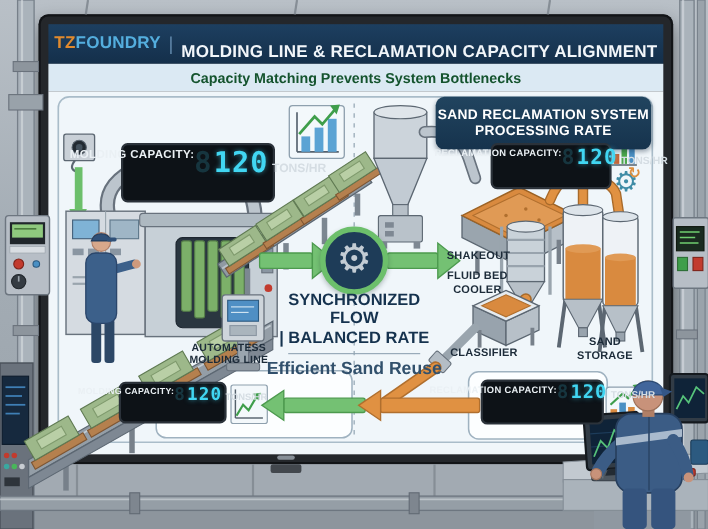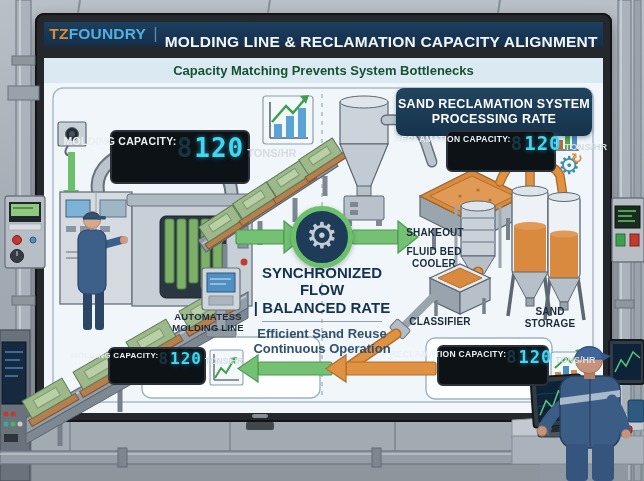--- a/index.html
+++ b/index.html
@@ -4,21 +4,21 @@
 <style>
   html,body{margin:0;padding:0;background:#7e868e;}
   .stage{position:relative;width:644px;height:481px;overflow:hidden;
          background:linear-gradient(180deg,#b9c0c7 0%,#a4adb5 45%,#99a2aa 100%);
          font-family:"Liberation Sans",sans-serif;}
   .abs{position:absolute;}
   
   .screen-frame{left:35px;top:13px;width:577px;height:409px;background:#24272b;border-radius:9px;
       box-shadow:0 7px 16px rgba(0,0,0,.4), inset 0 0 0 2px #121417;z-index:1;}
   .frame-notch{left:252px;top:414px;width:16px;height:4px;background:#868e96;border-radius:2px;z-index:2;}
-  .screen-header{left:44px;top:22px;width:559px;height:24px;background:linear-gradient(#1d3f60,#142f4a);
+  .screen-header{left:44px;top:22px;width:559px;height:36px;background:linear-gradient(#1d3f60,#142f4a);
       display:flex;align-items:center;justify-content:center;z-index:2;white-space:nowrap;
       font-weight:bold;font-size:15.5px;letter-spacing:.2px;}
   .brand-tz{color:#e08a2e;}
   .brand-foundry{color:#54aede;}
   .title-sep{color:#5f87aa;font-weight:400;font-size:17px;margin:0 7px;}
   .title-main{color:#f2f6fa;margin-top:16px;}
   .screen-subtitle{left:44px;top:58px;width:559px;height:25px;background:#dbe9f3;color:#14532d;
       display:flex;align-items:center;justify-content:center;font-weight:bold;font-size:13px;z-index:2;}
   .screen-content{left:44px;top:83px;width:559px;height:330px;background:#f0f6fa;z-index:2;}
   .illus{left:0;top:0;width:644px;height:481px;z-index:3;pointer-events:none;}
@@ -36,21 +36,21 @@
   .digits{font-family:"DejaVu Sans Mono",monospace;font-weight:bold;color:#41d6f2;
       text-shadow:0 0 5px rgba(65,214,242,.55);letter-spacing:1px;line-height:1;}
   .ghost{font-family:"DejaVu Sans Mono",monospace;font-weight:bold;color:#41d6f2;opacity:.18;
       letter-spacing:0;margin-right:-1px;line-height:1;}
   .unit{color:#d5dde3;font-weight:bold;}
   
   .eq-label{font-weight:bold;color:#1c2b39;text-align:center;line-height:1.2;letter-spacing:.2px;}
   
   .flow-text{font-weight:bold;color:#15324e;text-align:center;font-size:15px;line-height:1.15;}
   .flow-div{border:none;border-top:1.5px solid #8fa3b3;width:120px;margin:5px auto 4px auto;}
-  .flow-note{font-weight:bold;color:#31506c;text-align:center;font-size:13px;line-height:1.2;}
+  .flow-note{font-weight:bold;color:#31506c;text-align:center;font-size:16px;line-height:1.2;}
   
   .gear-emblem{left:291px;top:206px;width:62px;height:62px;border-radius:50%;
       background:#1e3c58;border:5px solid #6cbf6b;box-sizing:border-box;
       display:flex;align-items:center;justify-content:center;z-index:4;
       box-shadow:0 2px 5px rgba(20,50,40,.3);}
   .gear-emblem span{font-family:"DejaVu Sans",sans-serif;font-size:36px;color:#c3ccd4;line-height:1;margin-top:-3px;}
   .recycle-icon{left:556px;top:151px;width:30px;height:32px;z-index:4;}
   .recycle-icon .g1{position:absolute;left:2px;top:2px;font-family:"DejaVu Sans",sans-serif;font-size:25px;color:#3f8ca6;line-height:1;}
   .recycle-icon .g2{position:absolute;left:15px;top:0px;font-family:"DejaVu Sans",sans-serif;font-size:14px;color:#df8f3e;font-weight:bold;line-height:1;}
 </style>
@@ -480,21 +480,20 @@
   <div class="abs recycle-icon">
     <span class="g1">⚙</span>
     <span class="g2">↻</span>
   </div>
 
   <div class="abs ov" style="left:240px;top:264px;width:164px;">
     <div class="flow-text">SYNCHRONIZED FLOW</div>
     <div class="flow-text">| BALANCED RATE</div>
     <hr class="flow-div">
     <div class="flow-note">Efficient Sand Reuse</div>
-    <div class="flow-note">Continuous Operation</div>
   </div>
 
   <div class="abs ov eq-label" style="left:396px;top:227px;width:78px;font-size:10px;">SHAKEOUT</div>
   <div class="abs ov eq-label" style="left:394px;top:246px;width:80px;font-size:10px;">
     <div>FLUID BED</div>
     <div>COOLER</div>
   </div>
   <div class="abs ov eq-label" style="left:400px;top:316px;width:80px;font-size:10px;">CLASSIFIER</div>
   <div class="abs ov eq-label" style="left:158px;top:311px;width:100px;font-size:9.5px;">
     <div>AUTOMATESS</div>

